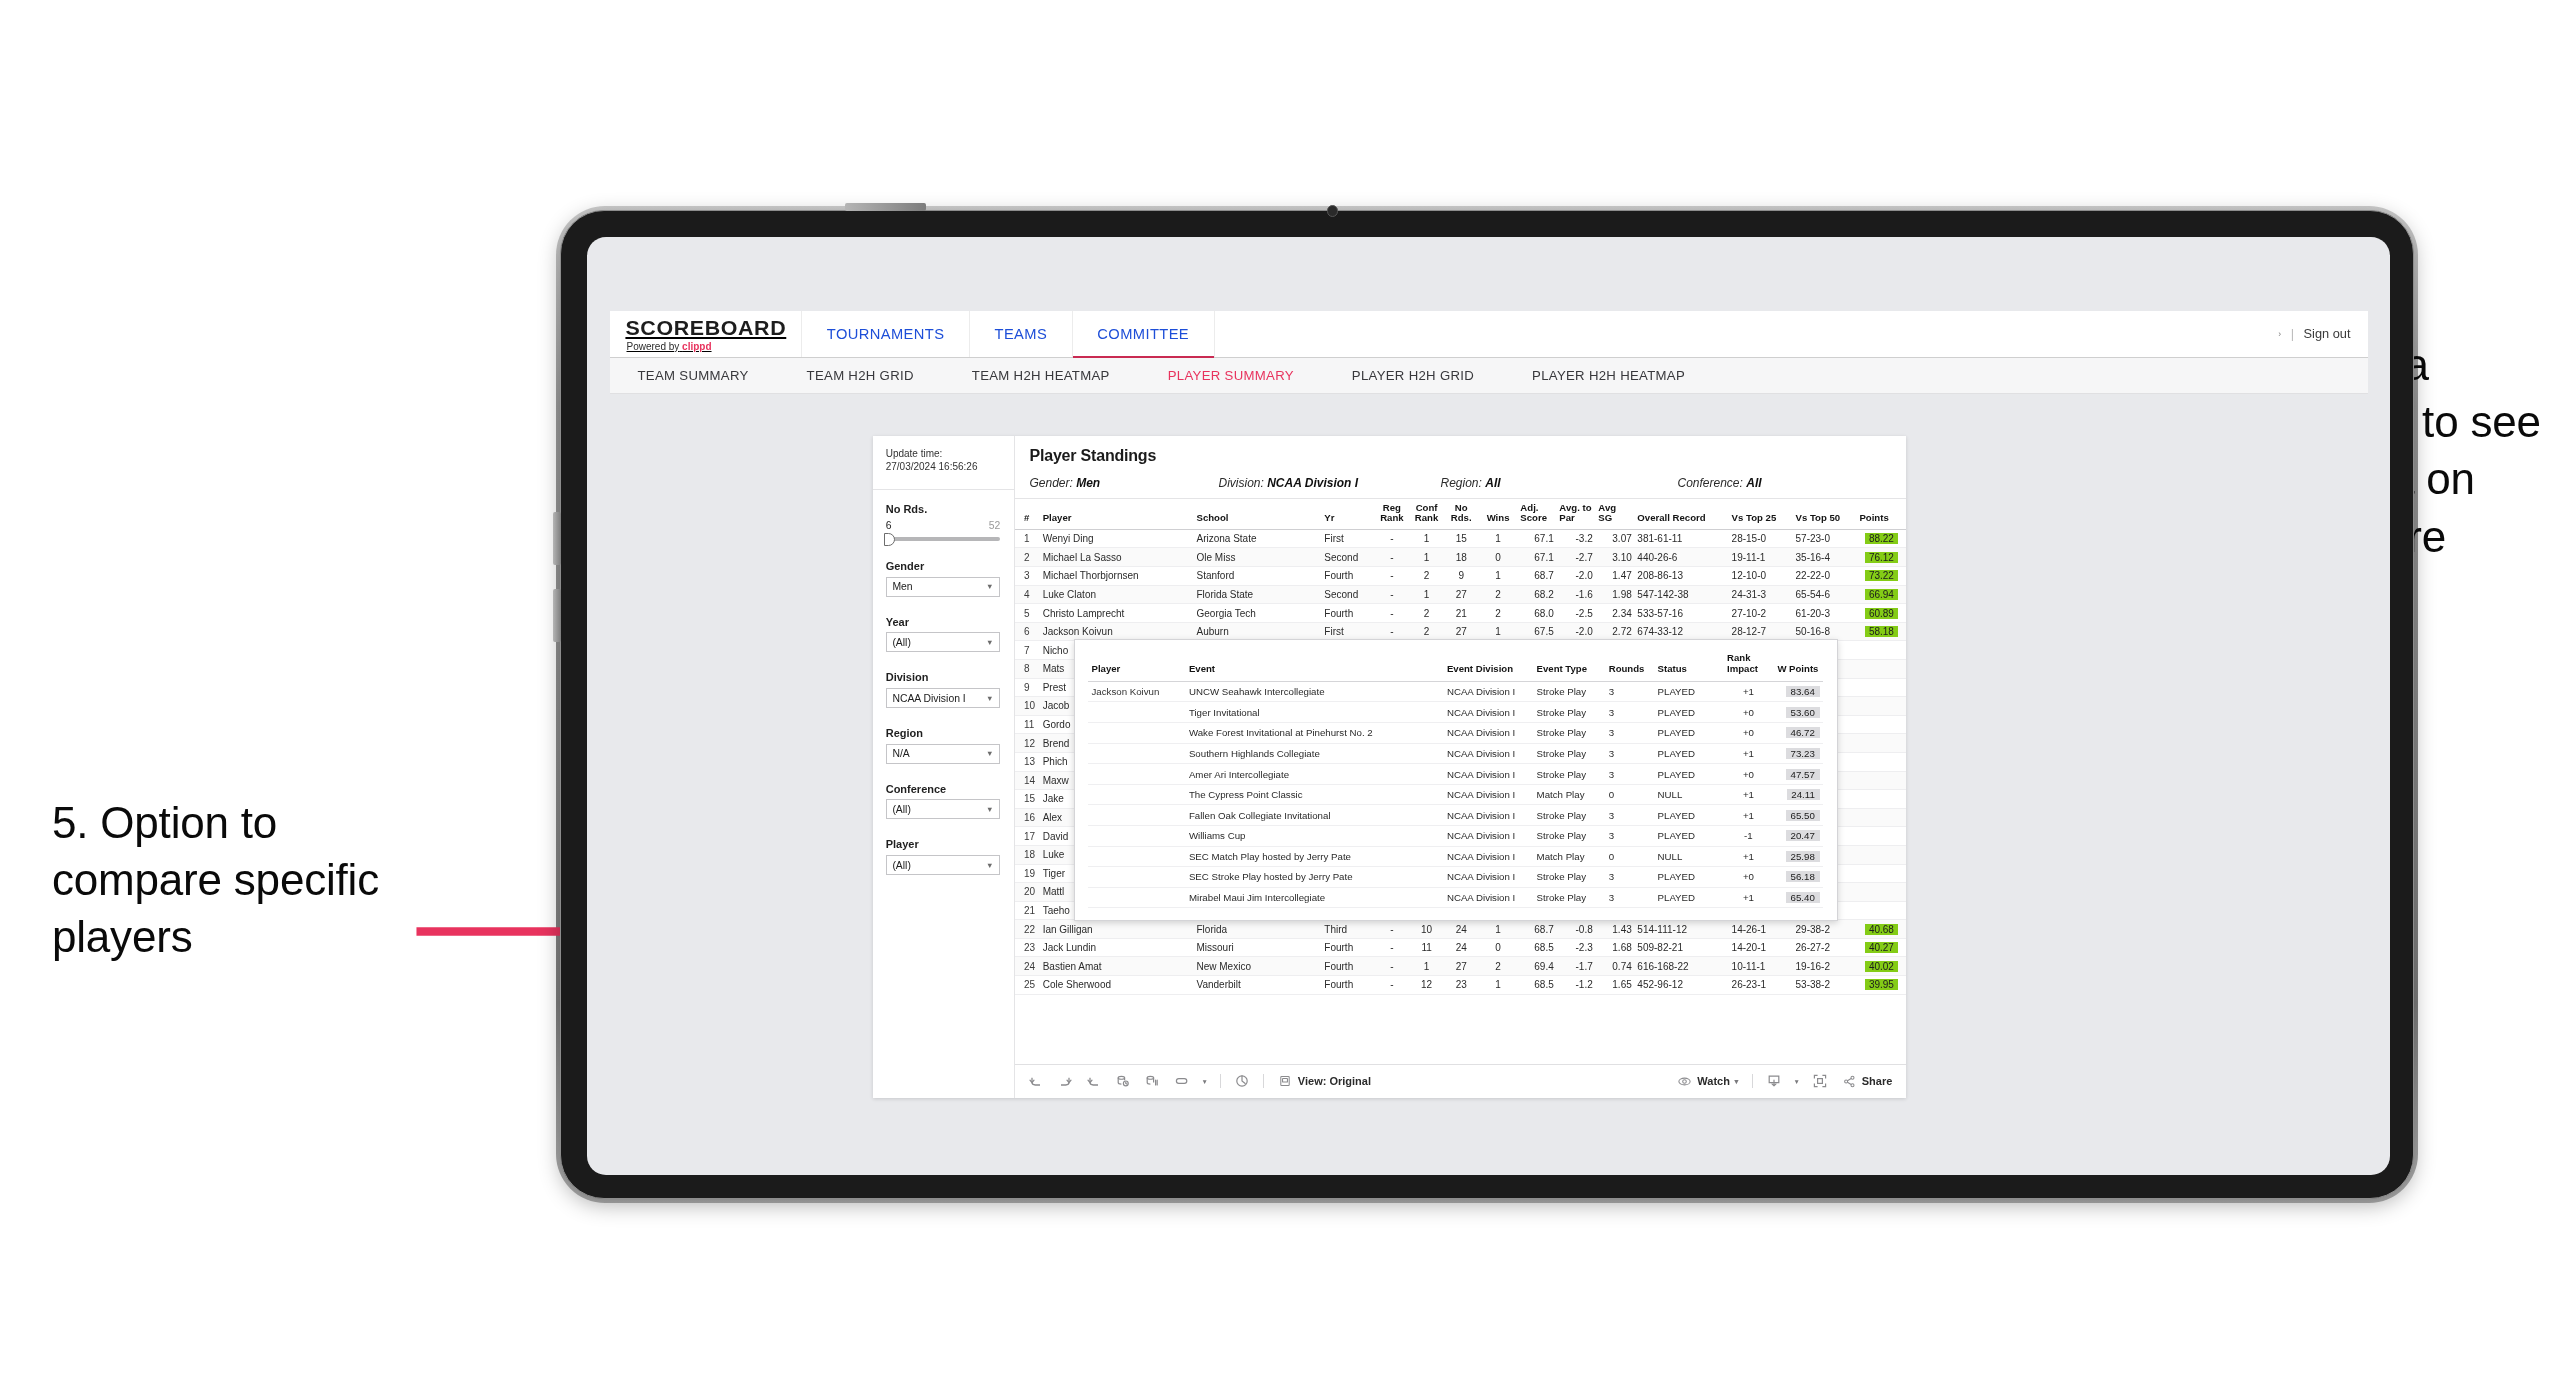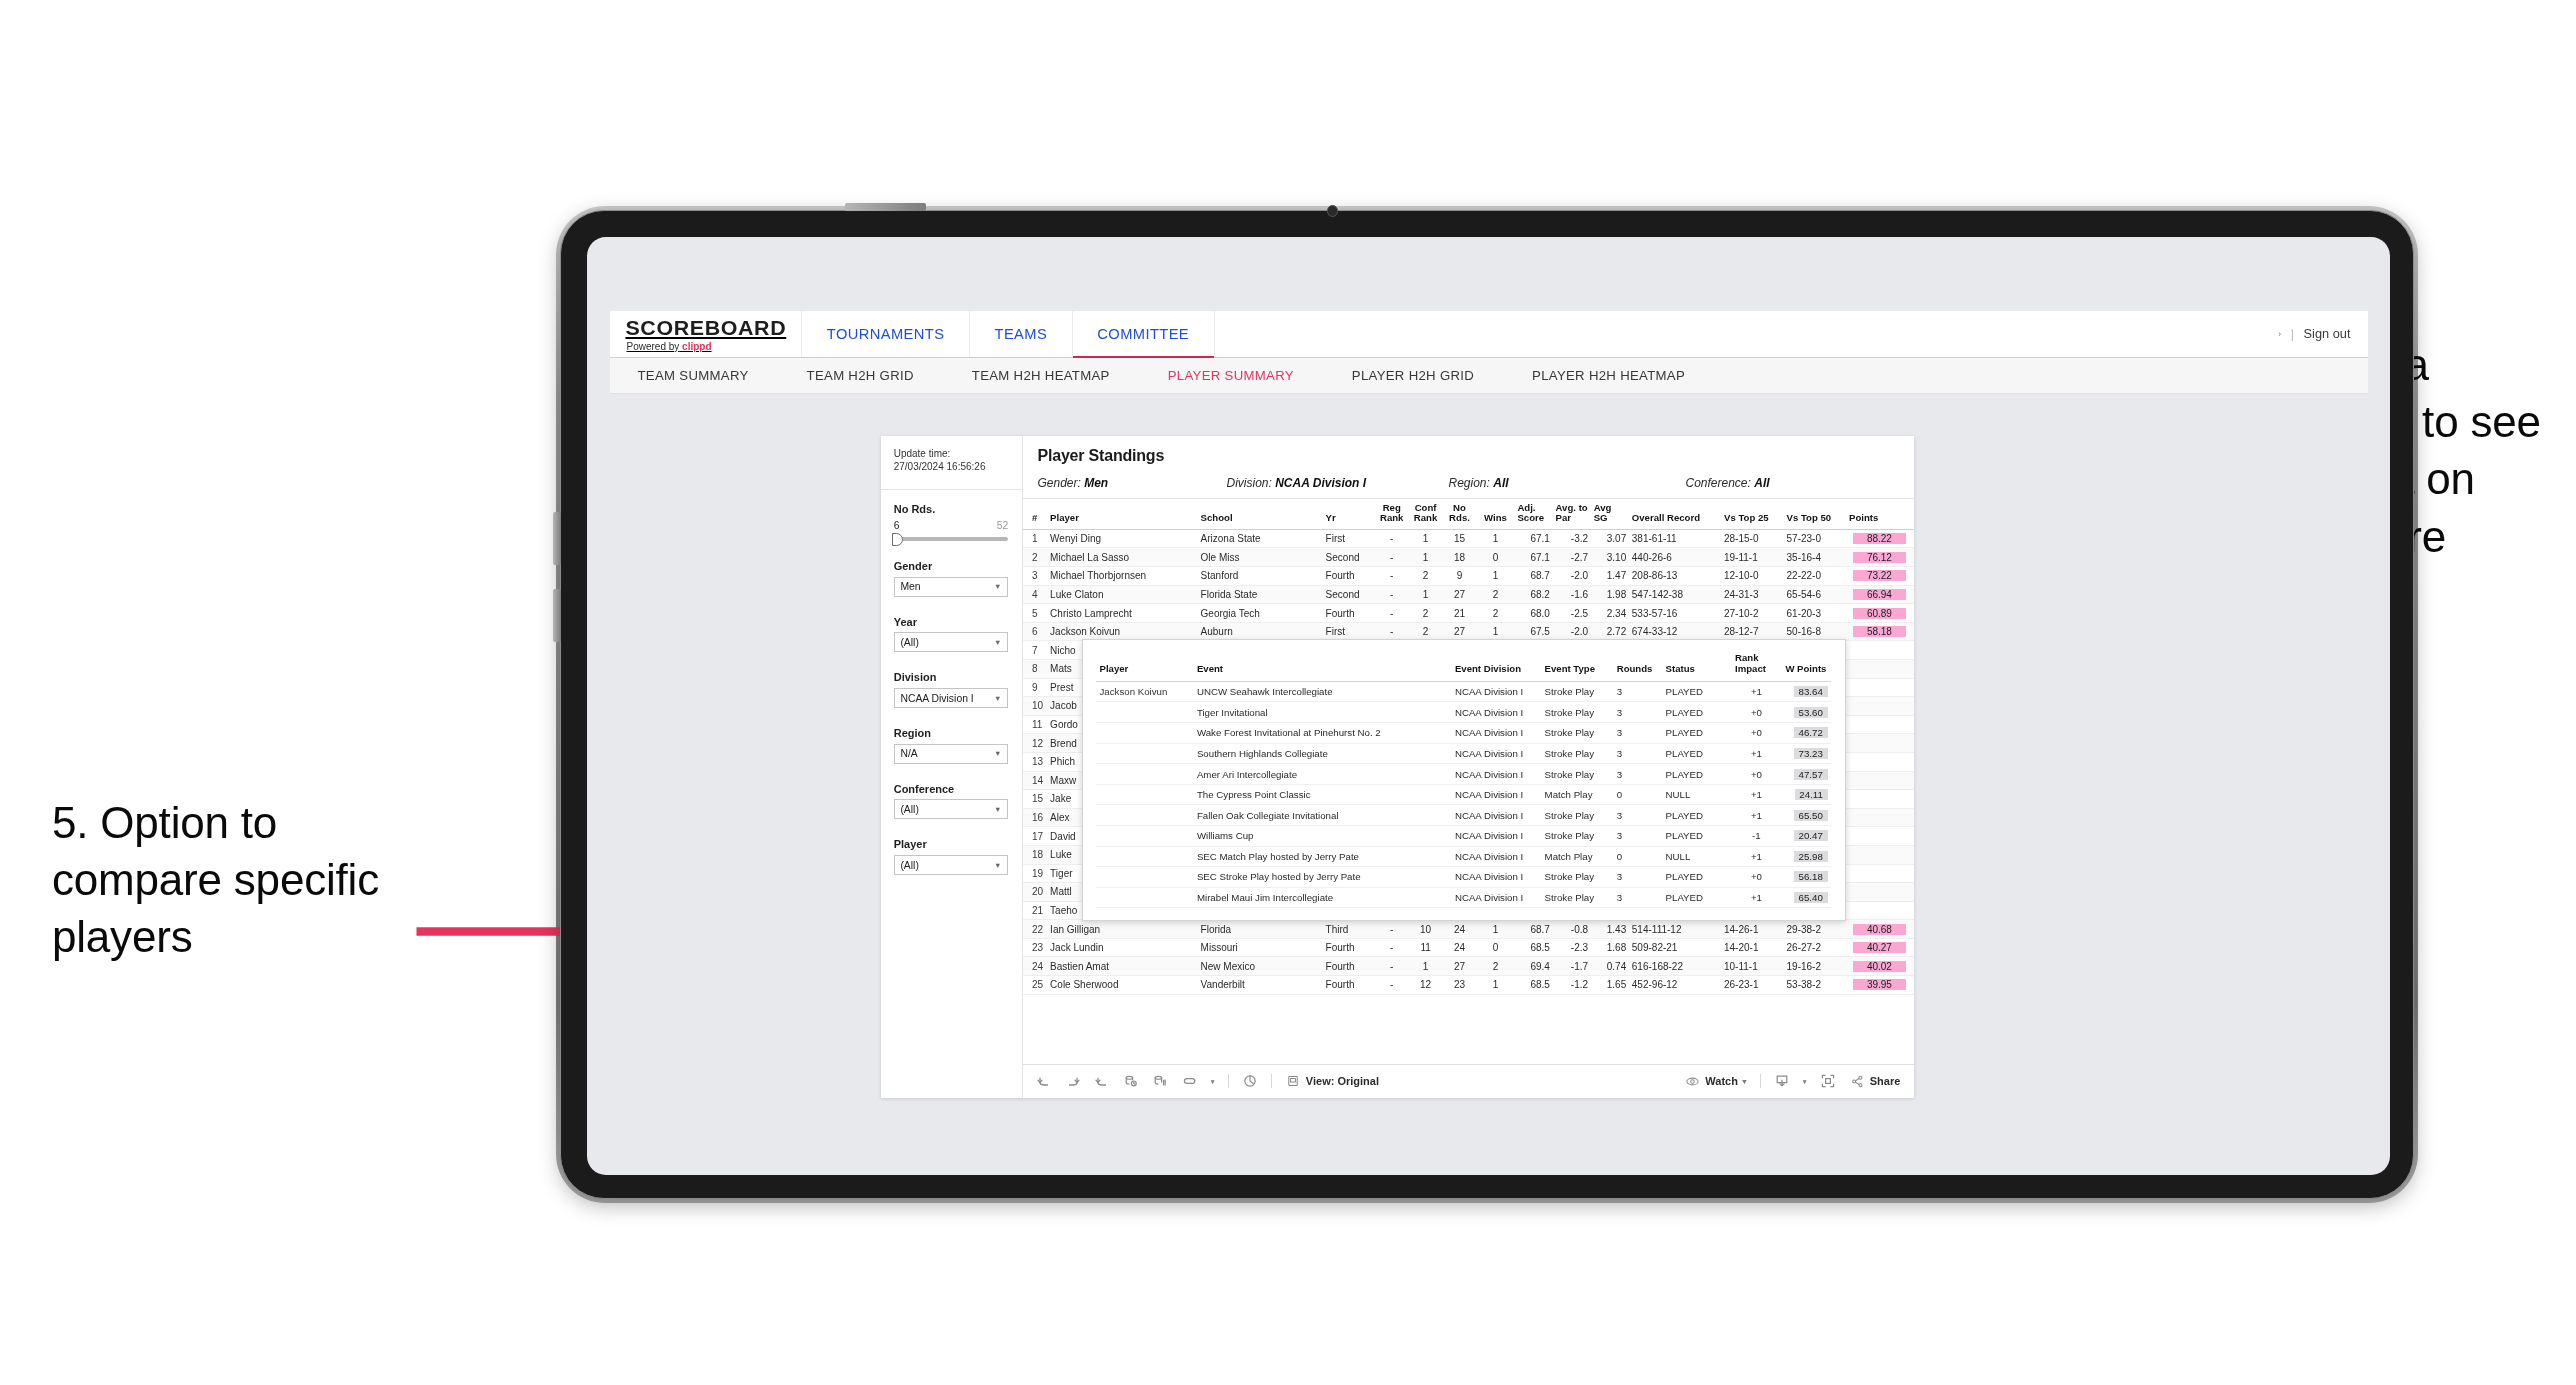--- a/index.html
+++ b/index.html
@@ -93,21 +93,21 @@
 
   #subnav {
     height: 36px; background:#f6f6f7; display:flex; align-items:center;
     padding-left: 28px; gap: 58px; border-bottom:0.9px solid #e0e0e2;
   }
   .subnav-item { font-size: 13.2px; color:#38383c; letter-spacing:0.3px; cursor:pointer; }
   .subnav-item.active { color:#e8335e; }
 
   
   #dash {
-    position:absolute; left:271px; top: 125px;
+    position:absolute; left:263px; top: 125px;
     width: 1033px; height: 662px;
     background:#ffffff; box-shadow: 0 0.9px 3.8px rgba(0,0,0,0.14);
     display:flex; flex-direction:column;
   }
   #dash-body { display:flex; flex:1; min-height:0; }
 
   
   #rail { width: 142px; border-right:0.9px solid #e4e4e6; padding: 11.4px 13.2px 0 13.2px; }
   .updtime { font-size:10px; color:#333; line-height:1.35; margin-bottom:15px; }
   .rail-divider { height:0.9px; background:#e4e4e6; margin: 0 -13.2px 13.2px -13.2px; }
@@ -157,21 +157,21 @@
   .c-cr { width: 32px; text-align:center; }
   .c-nr { width: 32px; text-align:center; }
   .c-w  { width: 36px; text-align:center; }
   .c-adj{ width: 36px; text-align:right; }
   .c-atp{ width: 36px; text-align:right; }
   .c-sg { width: 36px; text-align:right; }
   .c-ovr{ width: 87px; }
   .c-t25{ width: 59px; }
   .c-t50{ width: 59px; }
   .c-pts{ width: 45px; text-align:right; padding-right:7.6px !important; }
-  .ptsbox { display:inline-block; padding: 0 14px; background:#f9a8d4; color:#1c1c1c; }
+  .ptsbox { display:inline-block; padding: 0 4px; background:#84cc16; color:#1c1c1c; }
   .hdr-ct { text-align:center !important; }
   .hdr-rt { text-align:left; }
 
   
   #tooltip {
     position:absolute; left: 59px; top: 140px; width: 764px;
     background:#ffffff; border:0.9px solid #d4d4d7;
     box-shadow: 0 1.9px 6.6px rgba(0,0,0,0.17);
     padding: 9.5px 13.2px 11.4px 13.2px; z-index: 30;
   }

